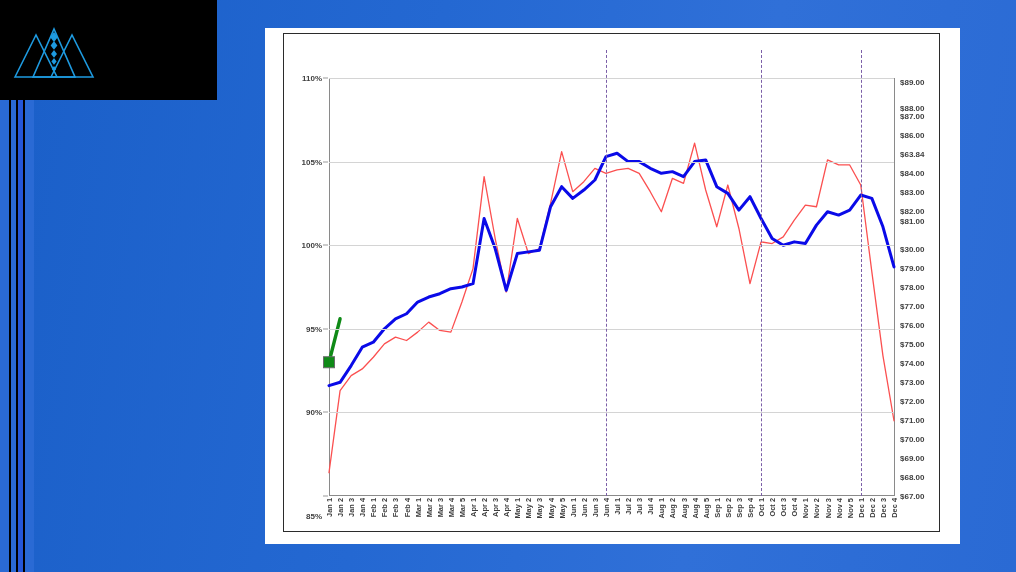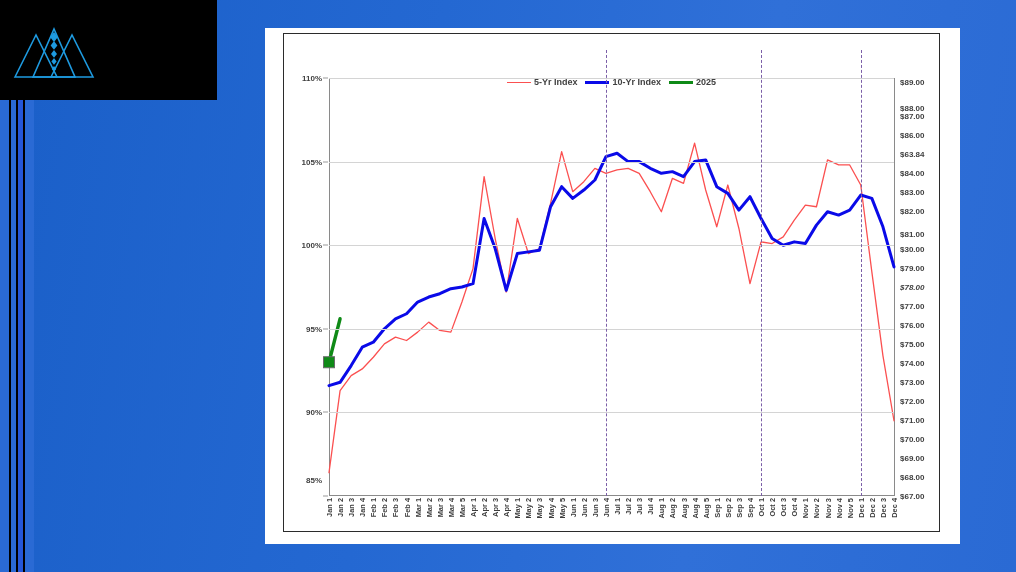--- a/index.html
+++ b/index.html
@@ -104,62 +104,48 @@
       <path d="M42 39 l2.6 3.4 -2.6 3.4 -2.6 -3.4 Z"></path>
       <path d="M42 47 l2.2 2.9 -2.2 2.9 -2.2 -2.9 Z"></path>
     </g>
   </svg>
 </div>
 
 <div id="chart-card">
   <div id="chart-frame">
 
 
-    <div id="legend">
-        <div class="item">
-          <span class="swatch" style="border-top-width: 1.3px; border-top-color: rgb(251, 80, 80);"></span>
-          <span>5-Yr Index</span>
-        </div>
-        <div class="item">
-          <span class="swatch" style="border-top-width: 3px; border-top-color: rgb(10, 10, 232);"></span>
-          <span>10-Yr Index</span>
-        </div>
-        <div class="item">
-          <span class="swatch" style="border-top-width: 3.4px; border-top-color: rgb(15, 138, 23);"></span>
-          <span>2025</span>
-        </div>
-      </div>
 
     <div id="ylabels-left">
         <div class="lbl" style="top: 0px;">110%</div>
         <div class="tick" style="top: 0px;"></div>
         <div class="lbl" style="top: 83.6px;">105%</div>
         <div class="tick" style="top: 83.6px;"></div>
         <div class="lbl" style="top: 167.2px;">100%</div>
         <div class="tick" style="top: 167.2px;"></div>
         <div class="lbl" style="top: 250.8px;">95%</div>
         <div class="tick" style="top: 250.8px;"></div>
         <div class="lbl" style="top: 334.4px;">90%</div>
         <div class="tick" style="top: 334.4px;"></div>
-        <div class="lbl" style="top: 402px;">85%</div>
+        <div class="lbl" style="top: 438px;">85%</div>
         <div class="tick" style="top: 418px;"></div>
       </div>
     <div id="ylabels-right">
         <div class="lbl" style="top: 4px;">$89.00</div>
         <div class="lbl" style="top: 30px;">$88.00</div>
         <div class="lbl" style="top: 38px;">$87.00</div>
         <div class="lbl" style="top: 57px;">$86.00</div>
         <div class="lbl" style="top: 76px;">$63.84</div>
         <div class="lbl" style="top: 95px;">$84.00</div>
         <div class="lbl" style="top: 114px;">$83.00</div>
         <div class="lbl" style="top: 133px;">$82.00</div>
-        <div class="lbl" style="top: 156px; text-align: right;">$81.00</div>
+        <div class="lbl" style="top: 143px; text-align: right;">$81.00</div>
         <div class="lbl" style="top: 171px;">$30.00</div>
         <div class="lbl" style="top: 190px;">$79.00</div>
-        <div class="lbl" style="top: 209px; font-style: italic;">$78.00</div>
+        <div class="lbl" style="top: 209px;">$78.00</div>
         <div class="lbl" style="top: 228px;">$77.00</div>
         <div class="lbl" style="top: 247px;">$76.00</div>
         <div class="lbl" style="top: 266px;">$75.00</div>
         <div class="lbl" style="top: 285px;">$74.00</div>
         <div class="lbl" style="top: 304px;">$73.00</div>
         <div class="lbl" style="top: 323px;">$72.00</div>
         <div class="lbl" style="top: 342px;">$71.00</div>
         <div class="lbl" style="top: 361px;">$70.00</div>
         <div class="lbl" style="top: 380px;">$69.00</div>
         <div class="lbl" style="top: 399px;">$68.00</div>

